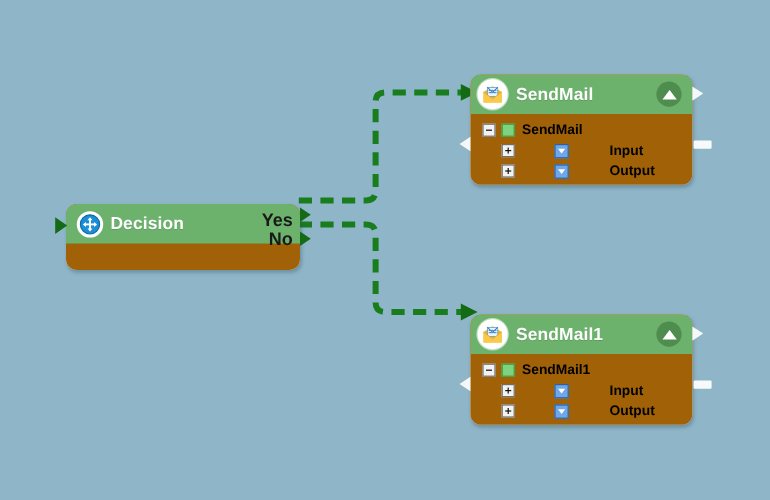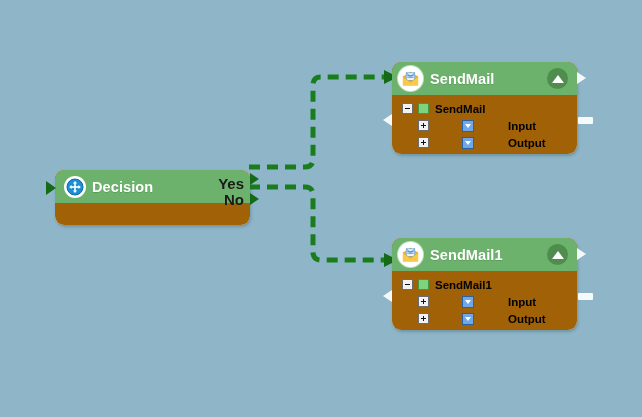--- a/index.html
+++ b/index.html
@@ -94,21 +94,21 @@
     position: absolute;
     width: 0; height: 0;
     border-top: 7px solid transparent;
     border-bottom: 7px solid transparent;
     border-left: 10px solid #146b16;
   }
 
   
   .mail-node { width: 185px; height: 92px; }
   #sendmail-node  { left: 392px; top: 62px; }
-  #sendmail1-node { left: 392px; top: 238px; }
+  #sendmail1-node { left: 392px; top: 262px; }
 
   .mail-icon {
     width: 25px; height: 25px;
     margin-left: 6px;
     border-radius: 50%;
     background: #ffffff;
     display: flex; align-items: center; justify-content: center;
     flex: 0 0 auto;
     box-shadow: 0 0 0 1px rgba(255,255,255,0.6);
   }

